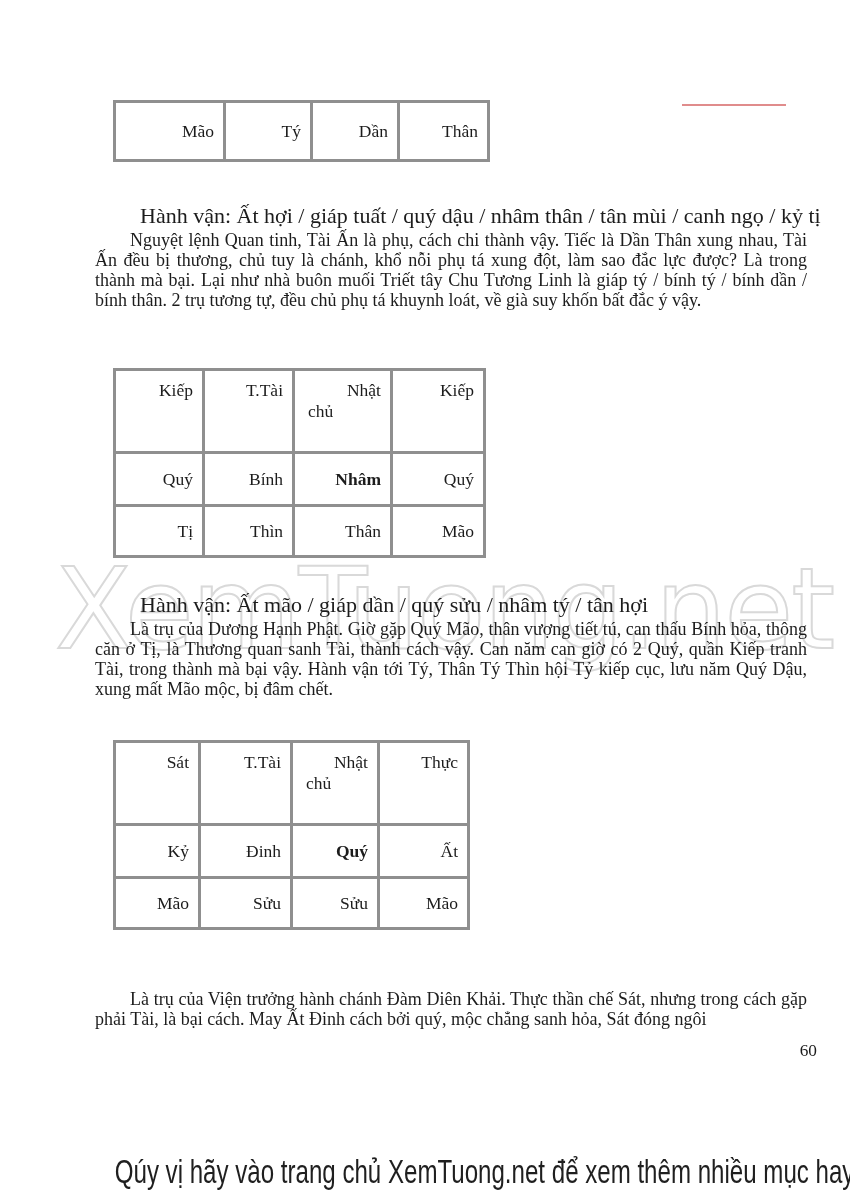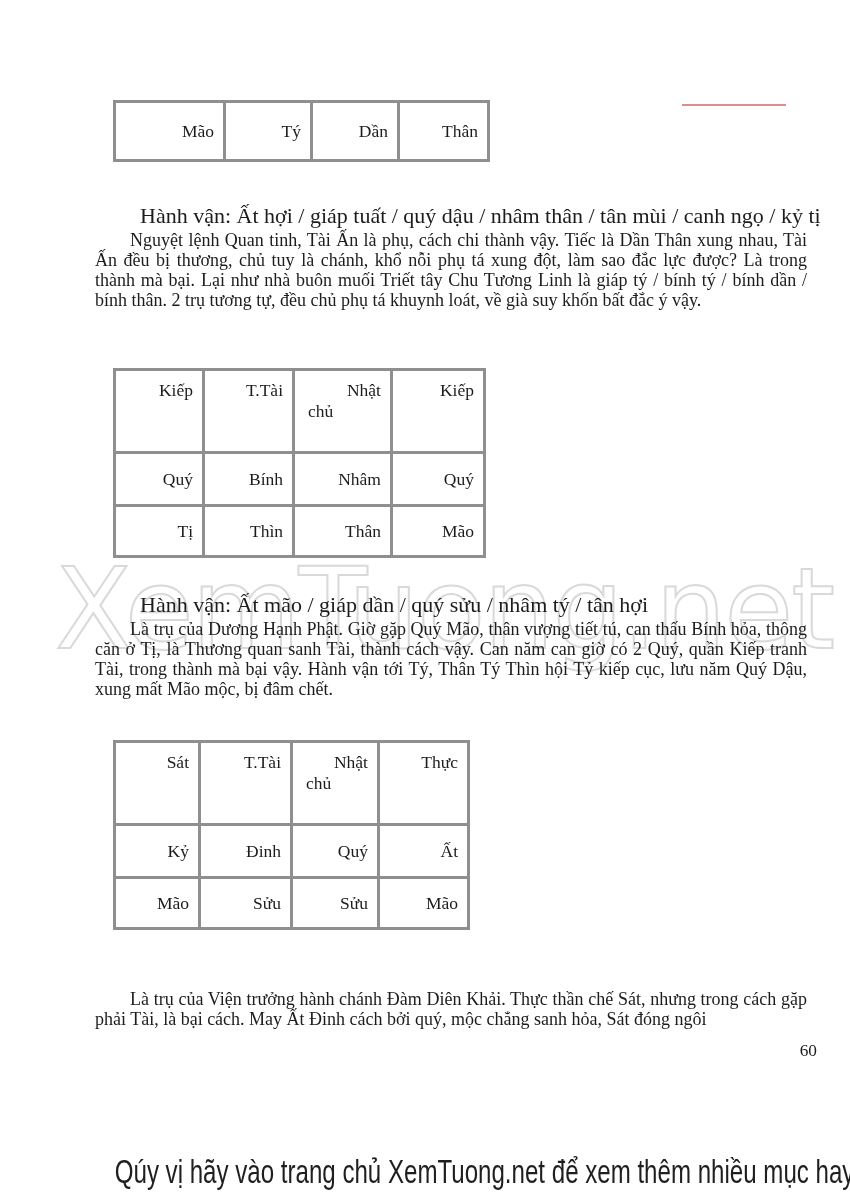--- a/index.html
+++ b/index.html
@@ -52,21 +52,21 @@
   .tbl-2 col.c1{width:89px}.tbl-2 col.c2{width:90px}.tbl-2 col.c3{width:98px}.tbl-2 col.c4{width:93px}
 
   .tbl-3 { left:113px; top:740px; }
   .tbl-3 col.c1{width:85px}.tbl-3 col.c2{width:92px}.tbl-3 col.c3{width:87px}.tbl-3 col.c4{width:90px}
 
   tr.row-head td { height: 71px; vertical-align: top; padding-top: 9px; padding-left: 13px; }
   tr.row-mid  td { height: 50px; vertical-align: middle; }
   tr.row-bot  td { height: 48px; vertical-align: middle; padding-left: 16px; }
   td .l1 { display:block; text-align:right; }
   td .l2 { display:block; text-align:left; }
-  td.bold { font-weight: normal; }
+  td.bold { font-weight: bold; }
 
   
   .hanh-van {
     position: absolute;
     left: 140px;
     width: 680px;
     font-size: 22px;
     line-height: 23px;
     white-space: nowrap;
   }

